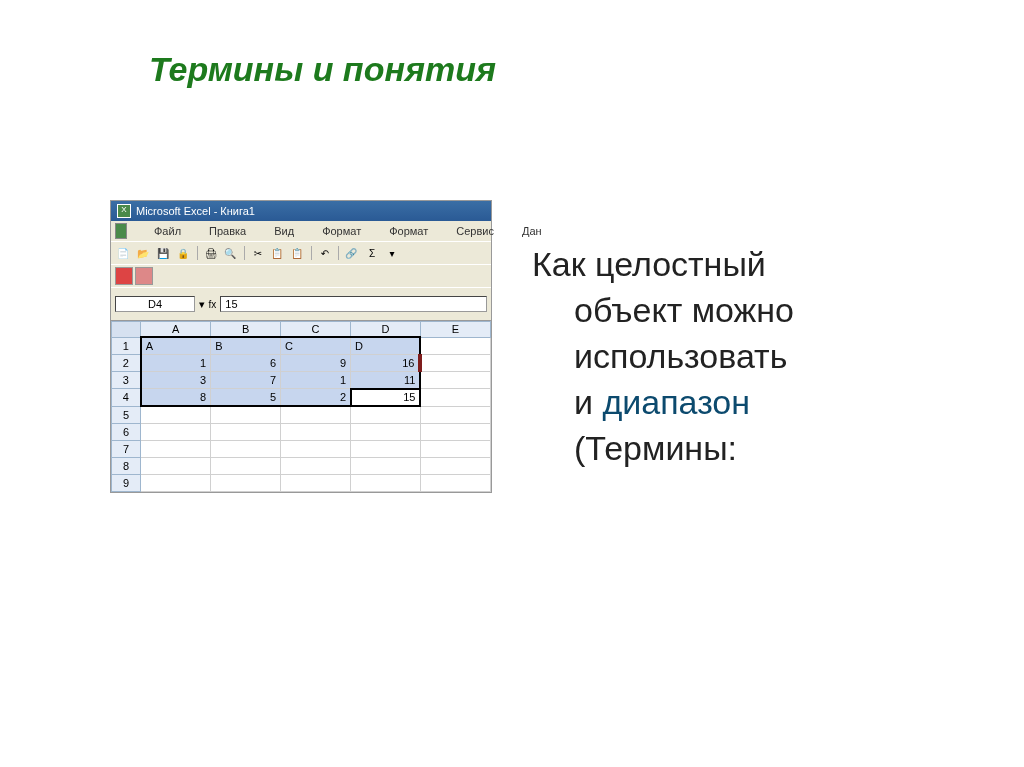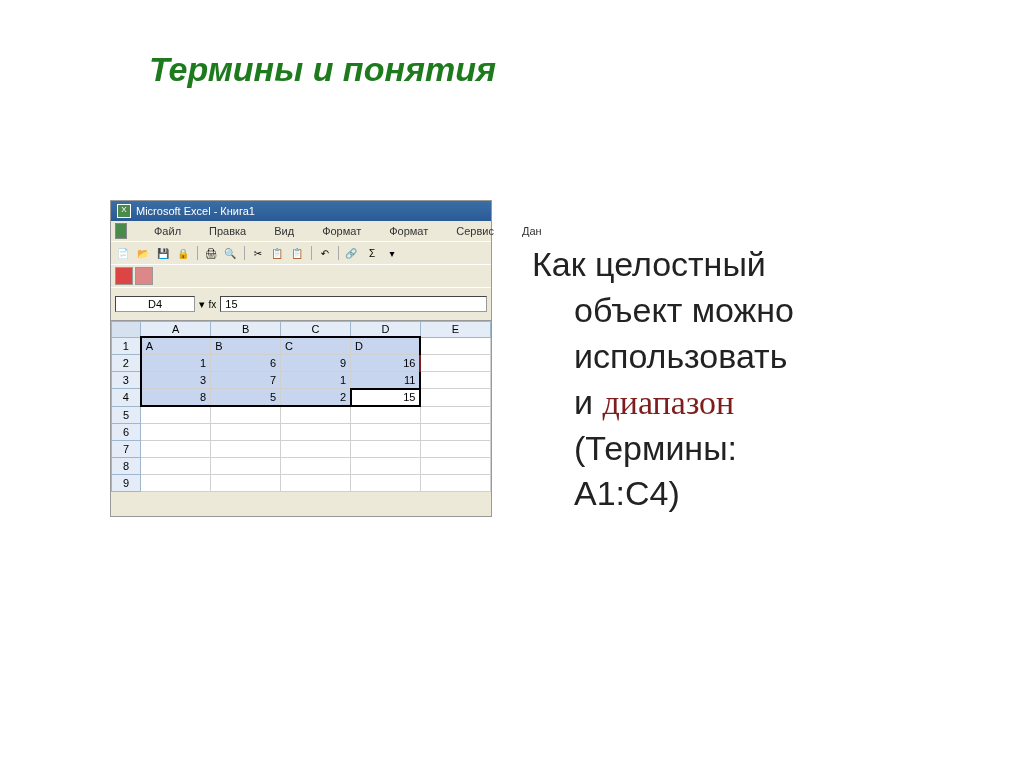--- a/index.html
+++ b/index.html
@@ -185,21 +185,21 @@
     font-size: 34px;
     line-height: 1.35;
     color: #222;
     padding-top: 0px;
     margin-top: 42px;
   }
   .slide-text .indent {
     padding-left: 42px;
     display: block;
   }
-  .green { color: #7f1d1d; font-family: Liberation Serif, serif; }
+  .green { color: #0c4a6e; }
 </style>
 </head>
 <body>
 
 <div class="slide-title">Термины и понятия</div>
 
 <div class="content-row">
 
   <div class="screenshot">
     <div class="titlebar">
@@ -262,21 +262,21 @@
           <td class="sel left" style="border-top:2px solid #000">B</td>
           <td class="sel left" style="border-top:2px solid #000">C</td>
           <td class="sel left" style="border-top:2px solid #000;border-right:2px solid #000">D</td>
           <td></td>
         </tr>
         <tr>
           <th class="rowhead">2</th>
           <td class="sel" style="border-left:2px solid #000">1</td>
           <td class="sel">6</td>
           <td class="sel">9</td>
-          <td class="sel" style="border-right:2px solid #7f1d1d">16</td>
+          <td class="sel" style="border-right:4px solid #7f1d1d">16</td>
           <td></td>
         </tr>
         <tr>
           <th class="rowhead">3</th>
           <td class="sel" style="border-left:2px solid #000">3</td>
           <td class="sel">7</td>
           <td class="sel">1</td>
           <td class="sel" style="border-right:2px solid #000">11</td>
           <td></td>
         </tr>
@@ -332,16 +332,15 @@
         </table>
     </div>
   </div>
 
   <div class="slide-text">
     <span>Как целостный</span><br>
     <span class="indent">объект можно</span>
     <span class="indent">использовать</span>
     <span class="indent"><span>и </span><span class="green">диапазон</span></span>
     <span class="indent">(Термины:</span>
-    <span class="indent">A1:C4)</span>
   </div>
 
 </div>
 
 </body></html>

